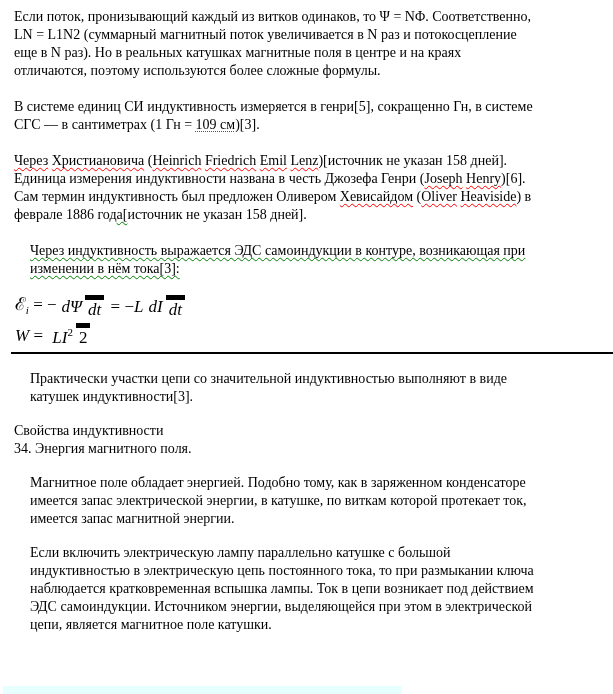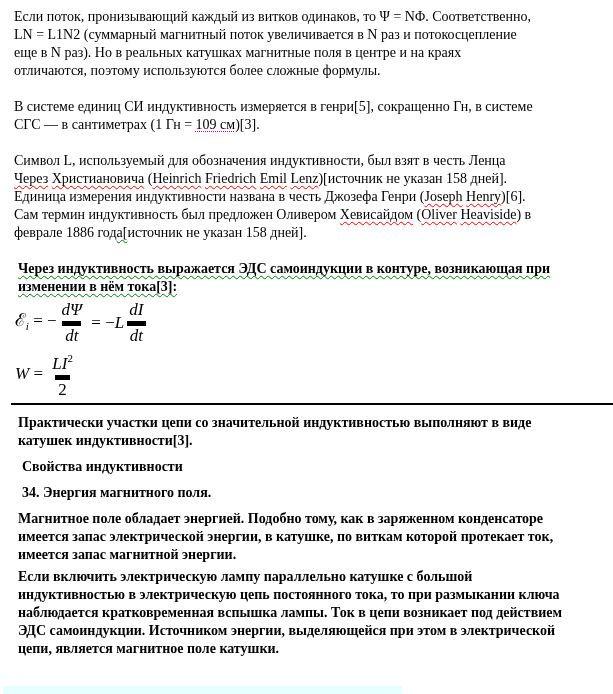--- a/index.html
+++ b/index.html
@@ -18,23 +18,23 @@
   .doc {
     box-sizing: border-box;
     width: 613px; height: 694px;
     padding: 8px 5px 0 14px;
     position: relative;
   }
   .para {
     margin: 0 0 18px 0;
     white-space: pre-wrap;
   }
-  .tight { margin: 4px; font-weight: bold; }
+  .tight { margin: 16px; }
   .after-h2 { margin-top: 17px; }
-  .heading { font-weight: bold; margin: 8px; white-space: pre-wrap; }
+  .heading { font-weight: normal; margin: 0; white-space: pre-wrap; }
   .spell {
     text-decoration: underline wavy #FF0000;
     text-decoration-thickness: 1px;
     text-decoration-skip-ink: none;
     text-underline-offset: 2px;
   }
   .grammar {
     text-decoration: underline wavy #008000;
     text-decoration-thickness: 1px;
     text-decoration-skip-ink: none;
@@ -55,21 +55,21 @@
     white-space: pre;
   }
   .formula .mgroup { white-space: pre; text-align: center; }
   .mvar { font-style: italic; }
   .op { font-style: normal; }
   .escr { font-style: normal; font-size: 18px; }
   .formula sub { font-style: italic; font-size: 11px; }
   .formula sup { font-style: normal; font-size: 11px; }
   .frac {
     display: inline-flex;
-    flex-direction: column;
+    flex-direction: row;
     align-items: center;
     text-align: left;
     margin: 0 2px;
   }
   .frac .num { display: block; padding: 0 3px 1px 3px; }
   .frac .den { display: block; border-top: 5px solid #000000; padding: 0 3px; }
   .divider {
     border: none;
     border-top: 2px solid #000000;
     margin: 3px -5px 9px -3px;
@@ -87,22 +87,21 @@
 <div class="doc">
 
   <p class="para"><span>Если поток, пронизывающий каждый из витков одинаков, то Ψ = NΦ. Соответственно,
 LN = L1N2 (суммарный магнитный поток увеличивается в N раз и потокосцепление
 еще в N раз). Но в реальных катушках магнитные поля в центре и на краях
 отличаются, поэтому используются более сложные формулы.</span></p>
 
   <p class="para"><span>В системе единиц СИ индуктивность измеряется в генри[5], сокращенно Гн, в системе
 СГС — в сантиметрах (1 Гн = </span><span class="dict">109 см</span><span>)[3].</span></p>
 
-  <p class="para"><span>Символ L, используемый для обозначения индуктивности, был взят в честь Ленца
-</span><span class="spell">Через</span><span> </span><span class="spell">Христиановича</span><span> (</span><span class="spell">Heinrich</span><span> </span><span class="spell">Friedrich</span><span> </span><span class="spell">Emil</span><span> </span><span class="spell">Lenz</span><span>)[источник не указан 158 дней].
+  <p class="para"><span class="spell">Через</span><span> </span><span class="spell">Христиановича</span><span> (</span><span class="spell">Heinrich</span><span> </span><span class="spell">Friedrich</span><span> </span><span class="spell">Emil</span><span> </span><span class="spell">Lenz</span><span>)[источник не указан 158 дней].
 Единица измерения индуктивности названа в честь Джозефа Генри (</span><span class="spell">Joseph</span><span> </span><span class="spell">Henry</span><span>)[6].
 Сам термин индуктивность был предложен Оливером </span><span class="spell">Хевисайдом</span><span> (</span><span class="spell">Oliver</span><span> </span><span class="spell">Heaviside</span><span>) в
 феврале 1886 год</span><span class="grammar">а[</span><span>источник не указан 158 дней].</span></p>
 
   <p class="para tight"><span class="grammar">Через индуктивность выражается ЭДС самоиндукции в контуре, возникающая при
 изменении в нём тока[3]:</span></p>
 
   <div class="formula"><span class="mgroup"><span class="escr">ℰ</span><sub>i</sub><span class="op"> = −</span></span><span class="frac"><span class="num mvar">dΨ</span><span class="den mvar">dt</span></span><span class="mgroup"><span class="op"> = −</span><span class="mvar">L</span></span><span class="frac"><span class="num mvar">dI</span><span class="den mvar">dt</span></span></div>
 
 

